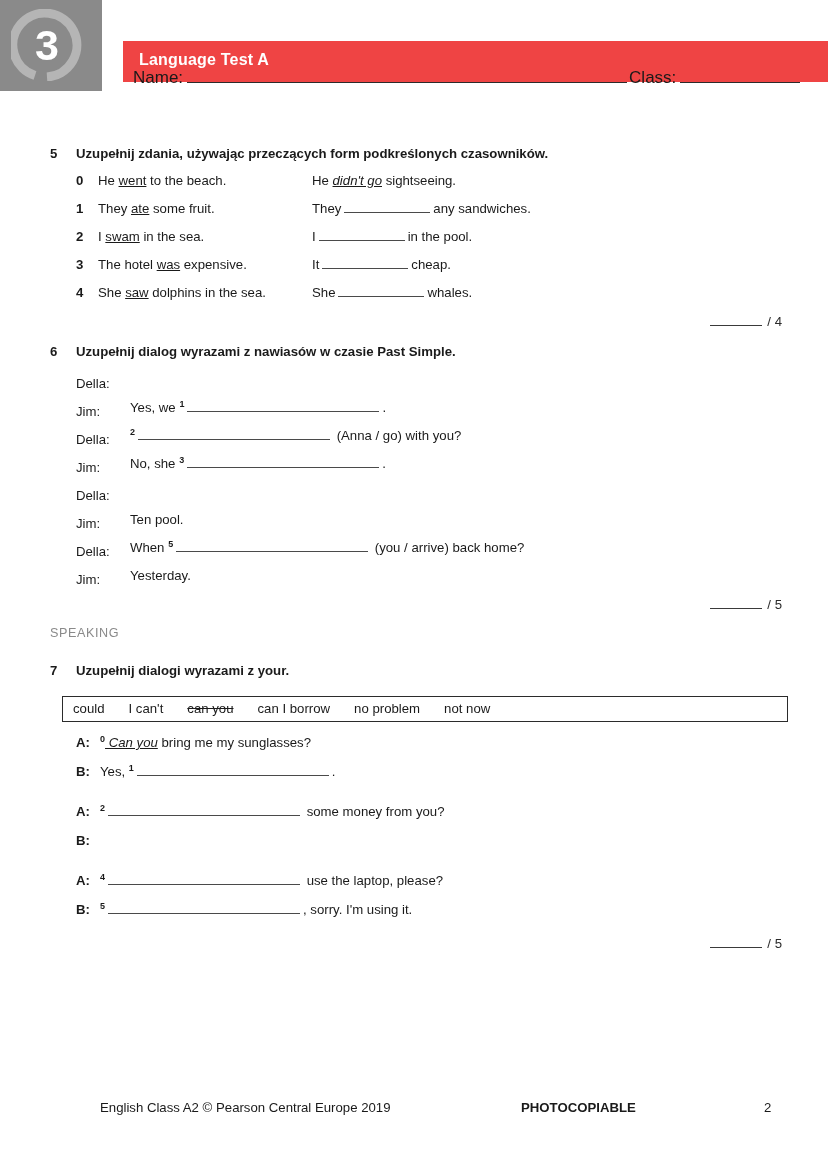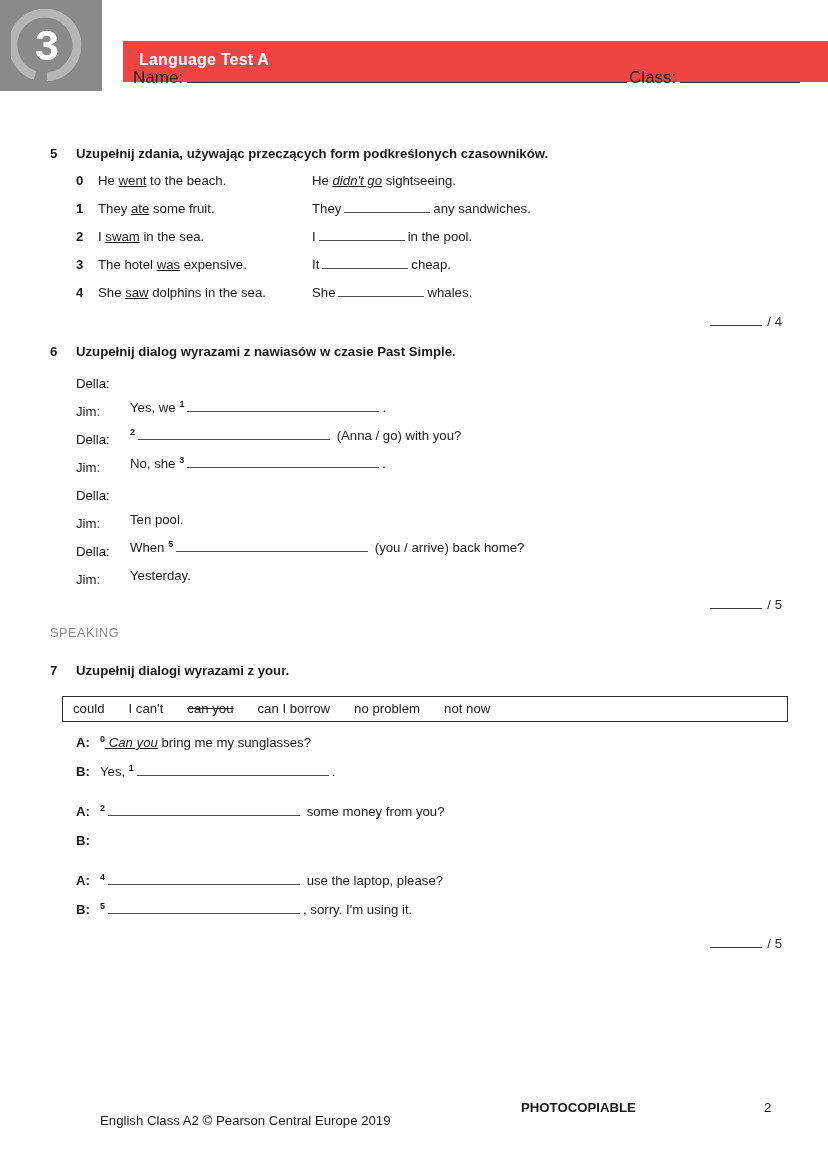--- a/index.html
+++ b/index.html
@@ -250,21 +250,20 @@
     left: 0;
     top: 1100px;
     width: 828px;
     height: 22px;
     font-size: 13.2px;
   }
   .footer-left {
     position: absolute;
     left: 100px;
     top: 0;
-    margin-top: 13px;
   }
   .footer-center {
     position: absolute;
     left: 521px;
     top: 0;
     font-weight: bold;
   }
   .footer-right {
     position: absolute;
     left: 764px;

